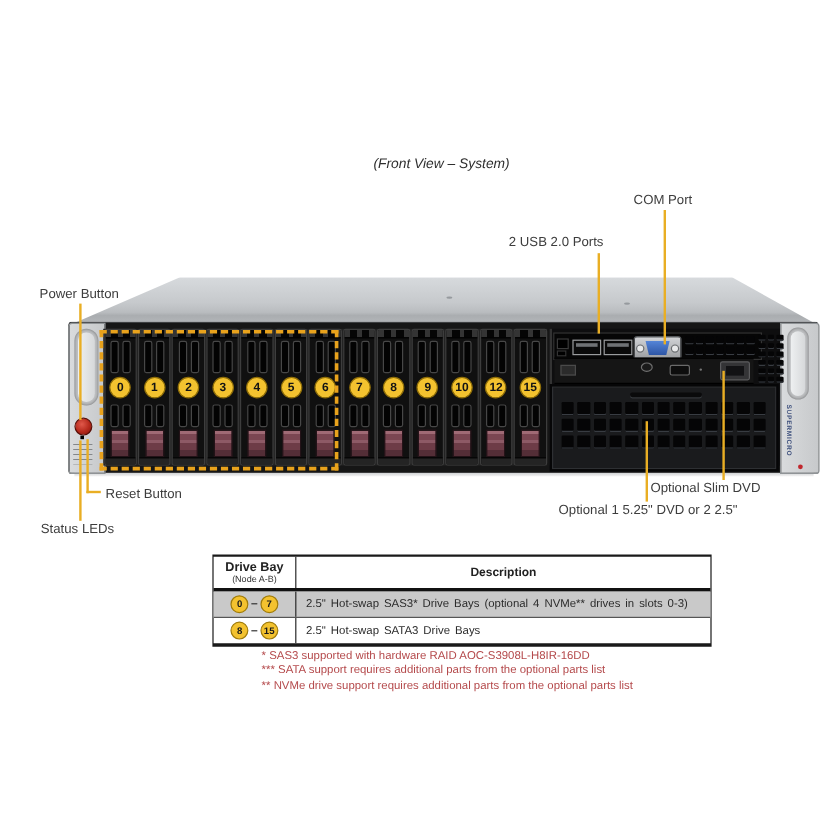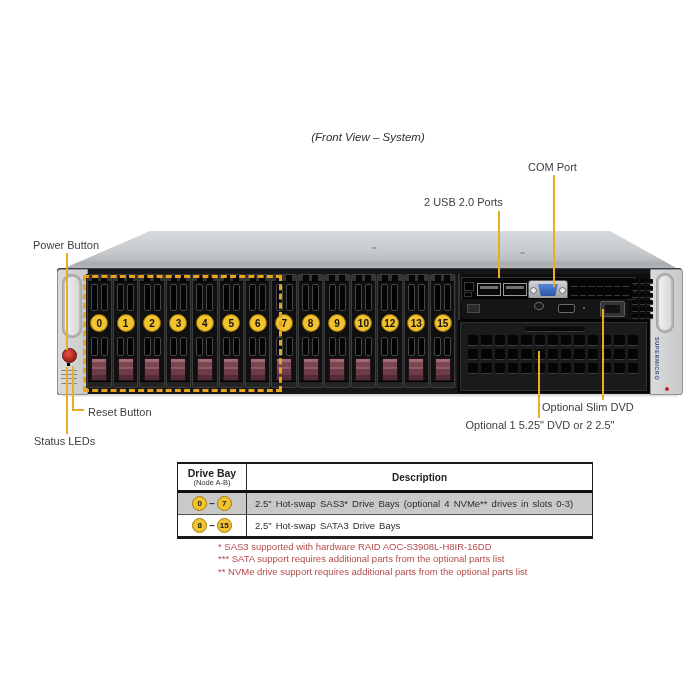--- a/index.html
+++ b/index.html
@@ -317,34 +317,20 @@
       </div>
       <div class="bay-latch"></div>
       <div class="bay-foot"></div>
     </div>
     <div class="bay">
       <div class="bay-cap"></div>
       <div class="bay-slots slots-top">
         <i class="bay-slot"></i>
         <i class="bay-slot"></i>
       </div>
-      <div class="bay-num">13</div>
-      <div class="bay-slots slots-mid">
-        <i class="bay-slot"></i>
-        <i class="bay-slot"></i>
-      </div>
-      <div class="bay-latch"></div>
-      <div class="bay-foot"></div>
-    </div>
-    <div class="bay">
-      <div class="bay-cap"></div>
-      <div class="bay-slots slots-top">
-        <i class="bay-slot"></i>
-        <i class="bay-slot"></i>
-      </div>
       <div class="bay-num">15</div>
       <div class="bay-slots slots-mid">
         <i class="bay-slot"></i>
         <i class="bay-slot"></i>
       </div>
       <div class="bay-latch"></div>
       <div class="bay-foot"></div>
     </div>
   </div>
 <div class="dash-rect"></div>

